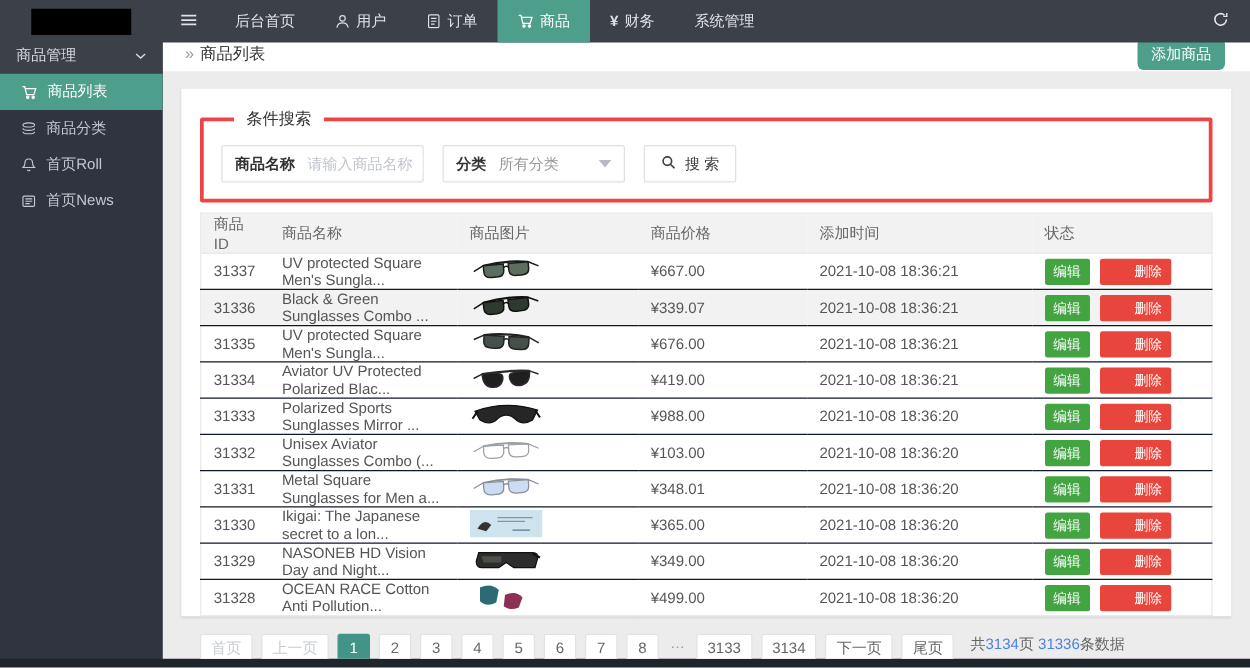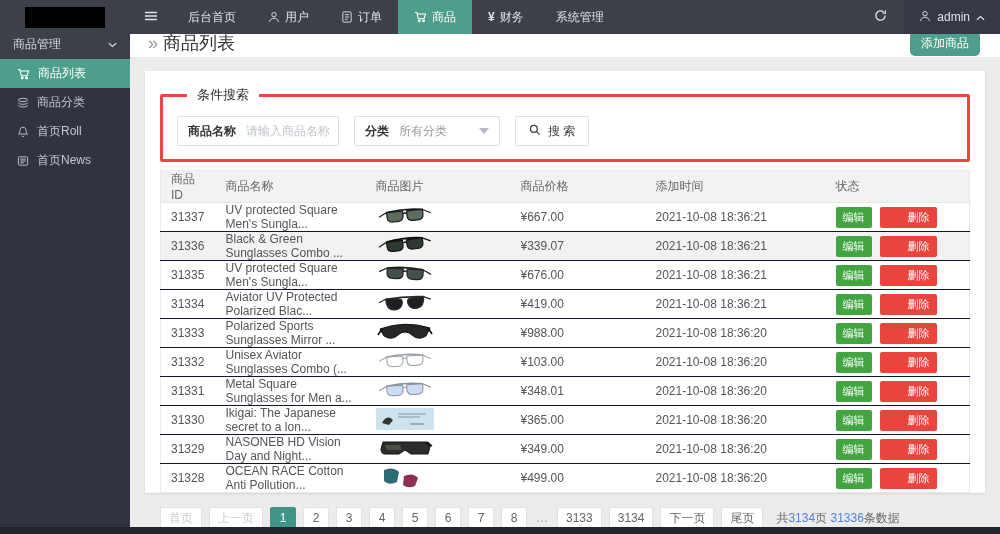--- a/index.html
+++ b/index.html
@@ -25,21 +25,21 @@
   .admin-box { background:#343945; color:#dfe2e6; display:flex; align-items:center; gap:6px; padding:0 15px; cursor:pointer; }
   
   .sidebar { position:absolute; top:29px; left:0; width:130px; height:498px; background:#2f3440; z-index:2; }
   .side-header { height:30px; background:#3b4049; color:#d6d9dd; display:flex; align-items:center; justify-content:space-between; padding:0 13px; cursor:pointer; }
   .side-item { height:29px; display:flex; align-items:center; gap:8px; padding-left:17px; color:#c3c8cf; cursor:pointer; }
   .side-item.active { background:#4d9e8a; color:#fff; }
   .side-item .icon { display:flex; align-items:center; }
   
   .main { position:absolute; top:29px; left:130px; width:870px; height:498px; background:#ececec; overflow:hidden; }
   .breadcrumb-bar { height:28px; background:#fff; display:flex; align-items:center; justify-content:space-between; padding:0 20px 0 18px; }
-  .breadcrumb { font-size:18px; color:#333; }
+  .breadcrumb { font-size:13px; color:#333; }
   .breadcrumb .crumb-prefix { color:#999; margin-right:5px; }
   .add-btn { background:#4d9e8a; color:#fff; border:none; font-size:12px; padding:4px 11px; border-radius:5px; cursor:pointer; }
   .card { margin:14px 15px 0; background:#fff; height:422px; padding:15px; box-shadow:0 1px 2px rgba(0,0,0,.1); }
   
   fieldset.search-field { border:3px solid #ef4444; border-radius:2px; padding:9px 14px 13px; }
   fieldset.search-field legend { margin-left:10px; padding:0 10px; font-size:13px; color:#333; }
   .search-row { display:flex; gap:15px; align-items:center; margin-top:3px; }
   .input-group { display:flex; align-items:center; height:30px; border:1px solid #e0e0e0; border-radius:2px; background:#fff; }
   .group-label { color:#333; font-weight:bold; padding:0 10px; white-space:nowrap; }
   .input-group input { border:none; outline:none; width:92px; font-size:12px; color:#333; font-family:inherit; }
@@ -51,21 +51,21 @@
   table.product-table { width:100%; border-collapse:collapse; margin-top:8px; border:1px solid #eaeaea; }
   .product-table th { background:#f2f2f2; color:#666; font-weight:normal; text-align:left; height:24px; padding:0 10px; border-bottom:1px solid #e6e6e6; }
   .product-table td { height:26px; padding:0 10px; color:#555; border-top:1px solid #0f172a; }
   .product-table tr.hover td { background:#f2f2f2; }
   .col-id{width:55px;} .col-name{width:150px;} .col-img{width:145px;} .col-price{width:135px;} .col-time{width:180px;}
   .prod-img { display:inline-flex; align-items:center; height:22px; }
   .btn-edit,.btn-del { border:none; color:#fff; font-size:11px; padding:3px 7px; border-radius:2px; cursor:pointer; font-family:inherit; }
   .btn-edit { background:#42a542; margin-right:8px; }
   .btn-del { background:#e8453c;padding-left:28px; }
   
-  .pagination { display:flex; align-items:center; gap:7px; margin-top:14px; }
+  .pagination { display:flex; gap:7px; margin-top:14px; }
   .page-btn { min-width:26px; height:22px; line-height:20px; text-align:center; border:1px solid #e2e2e2; background:#fff; color:#666; font-size:12px; padding:0 8px; border-radius:2px; cursor:pointer; font-family:inherit; }
   .page-btn.disabled { color:#c8ccd0; cursor:default; }
   .page-btn.active { background:#429488; border-color:#429488; color:#fff; }
   .page-ellipsis { color:#999; padding:0 2px; }
   .page-summary { color:#666; margin-left:6px; white-space:nowrap; }
   .page-summary .num { color:#4d82dd; }
 </style>
 </head>
 <body>
 
@@ -119,30 +119,20 @@
       </div>
       <div class="nav-item">
         <span>系统管理</span>
       </div>
     </div>
   <div class="topbar-right">
     <div class="refresh-btn">
       <span class="icon"><svg viewBox="0 0 14 14" width="13" height="13" fill="none" stroke="currentColor" stroke-width="1.4">
             <path d="M12 7a5 5 0 1 1-1.7-3.75"></path>
             <path d="M12.3 1.4v3h-3" stroke-width="1.2"></path>
-          </svg></span>
-    </div>
-    <div class="admin-box">
-      <span class="icon"><svg viewBox="0 0 13 13" width="12" height="12" fill="none" stroke="currentColor">
-            <circle cx="6.5" cy="4" r="2.4"></circle>
-            <path d="M1.6 12c.5-2.9 2.4-4.1 4.9-4.1s4.4 1.2 4.9 4.1"></path>
-          </svg></span>
-      <span>admin</span>
-      <span class="icon"><svg viewBox="0 0 10 6" width="9" height="6" fill="none" stroke="currentColor" stroke-width="1.3">
-            <path d="M1 5l4-3.6L9 5"></path>
           </svg></span>
     </div>
   </div>
 </div>
 
 <div class="sidebar">
   <div class="side-header">
     <span>商品管理</span>
     <span class="icon"><svg viewBox="0 0 10 6" width="9" height="6" fill="none" stroke="currentColor" stroke-width="1.3">
           <path d="M1 1l4 3.6L9 1"></path>

